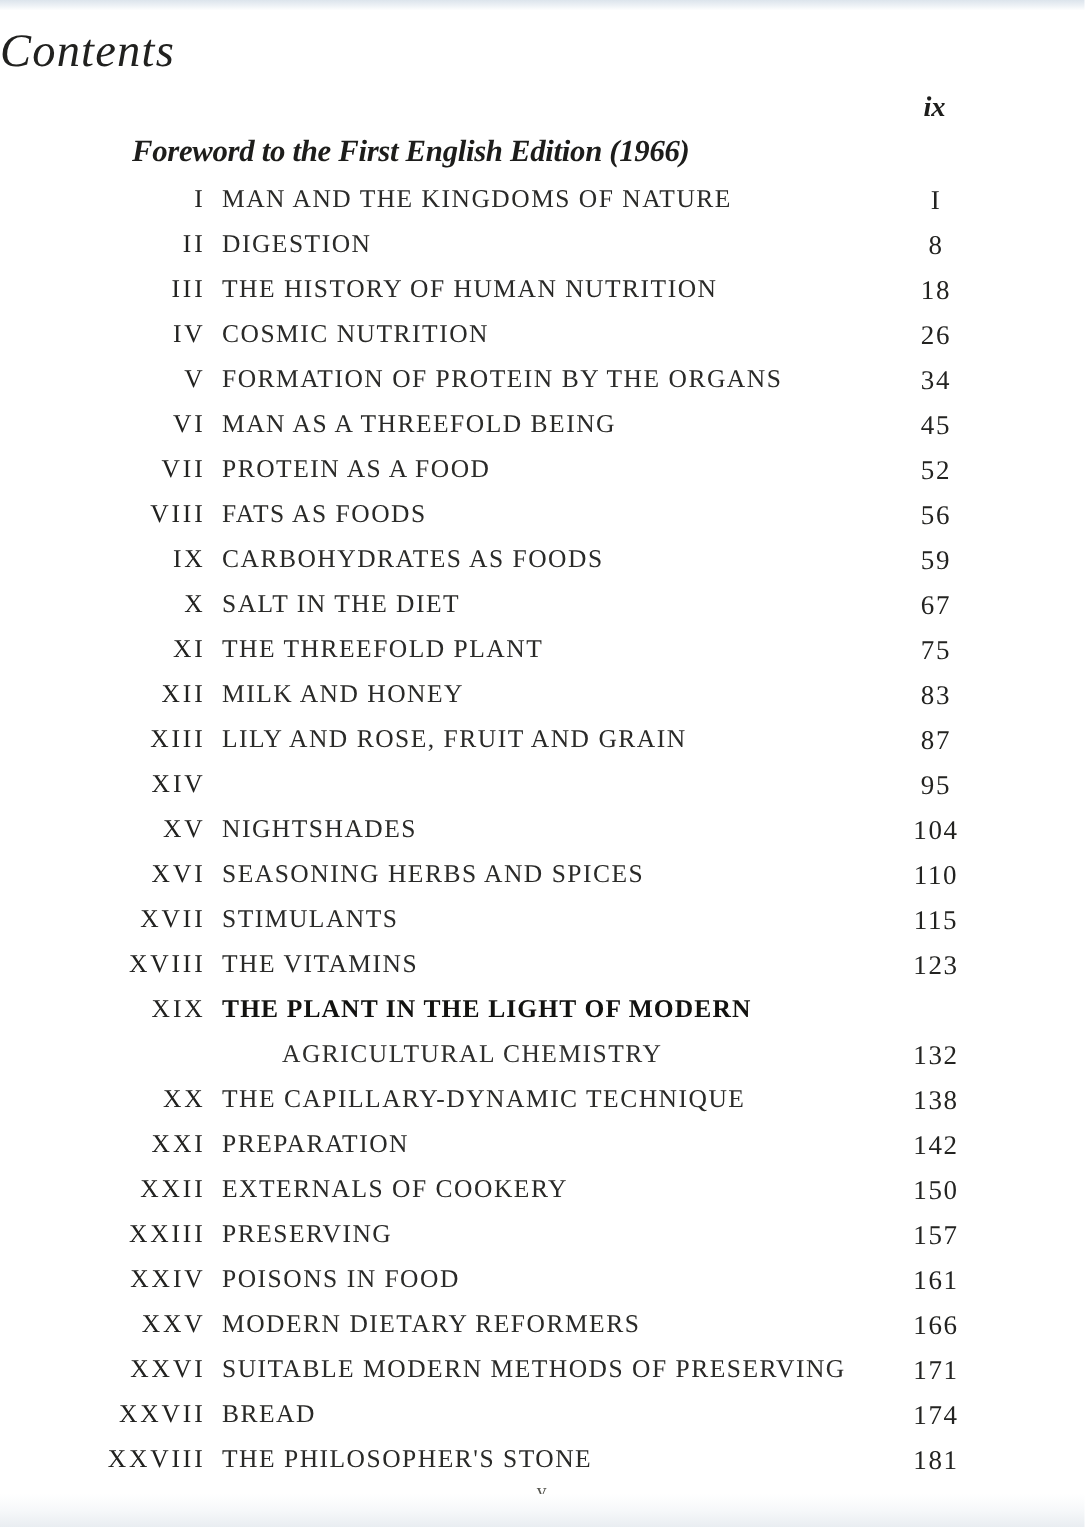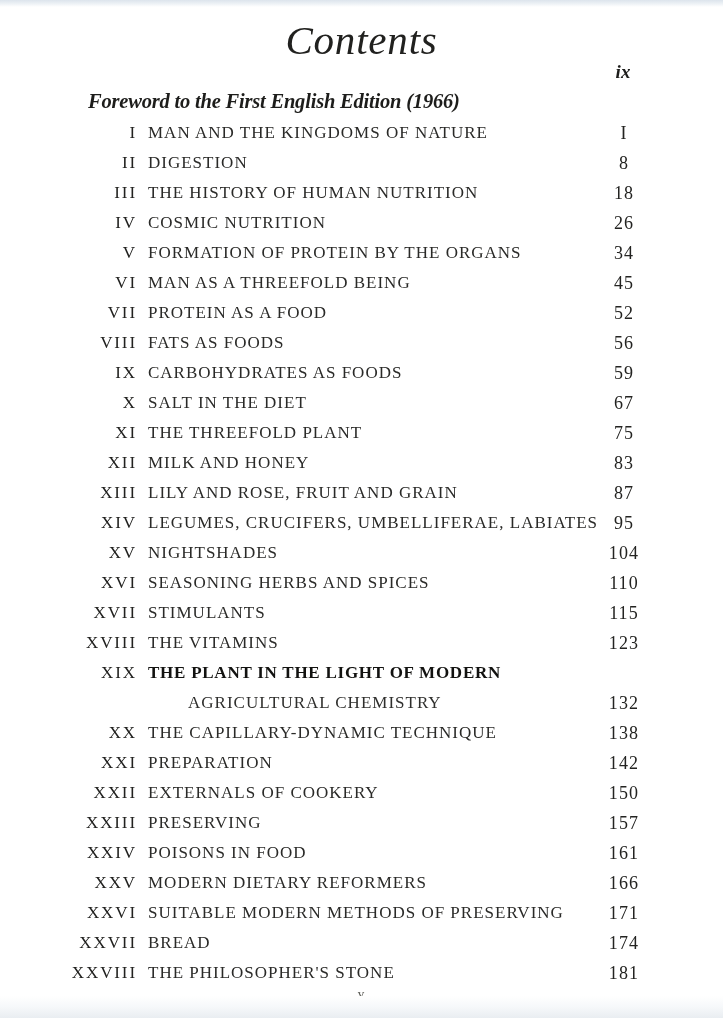--- a/index.html
+++ b/index.html
@@ -34,23 +34,22 @@
     top: 0; left: 0;
     width: 723px;
     height: 1018px;
   }
 
   .toc-title {
     position: absolute;
     top: 16px;
     left: 0;
     width: 723px;
-    text-align: center;
     font-style: italic;
-    font-size: 41px;
+    font-size: 31px;
     letter-spacing: 0.8px;
     color: #21211f;
   }
 
   .front-matter {
     position: absolute;
     top: 60px;
     left: 0;
     width: 723px;
   }
@@ -232,21 +231,20 @@
         <span class="ch-title">MILK AND HONEY</span>
         <span class="ch-page">83</span>
       </div>
       <div class="ch-row">
         <span class="ch-num">XIII</span>
         <span class="ch-title">LILY AND ROSE, FRUIT AND GRAIN</span>
         <span class="ch-page">87</span>
       </div>
       <div class="ch-row">
         <span class="ch-num">XIV</span>
-        <span class="ch-title">LEGUMES, CRUCIFERS, UMBELLIFERAE, LABIATES</span>
         <span class="ch-page">95</span>
       </div>
       <div class="ch-row">
         <span class="ch-num">XV</span>
         <span class="ch-title">NIGHTSHADES</span>
         <span class="ch-page">104</span>
       </div>
       <div class="ch-row">
         <span class="ch-num">XVI</span>
         <span class="ch-title">SEASONING HERBS AND SPICES</span>

